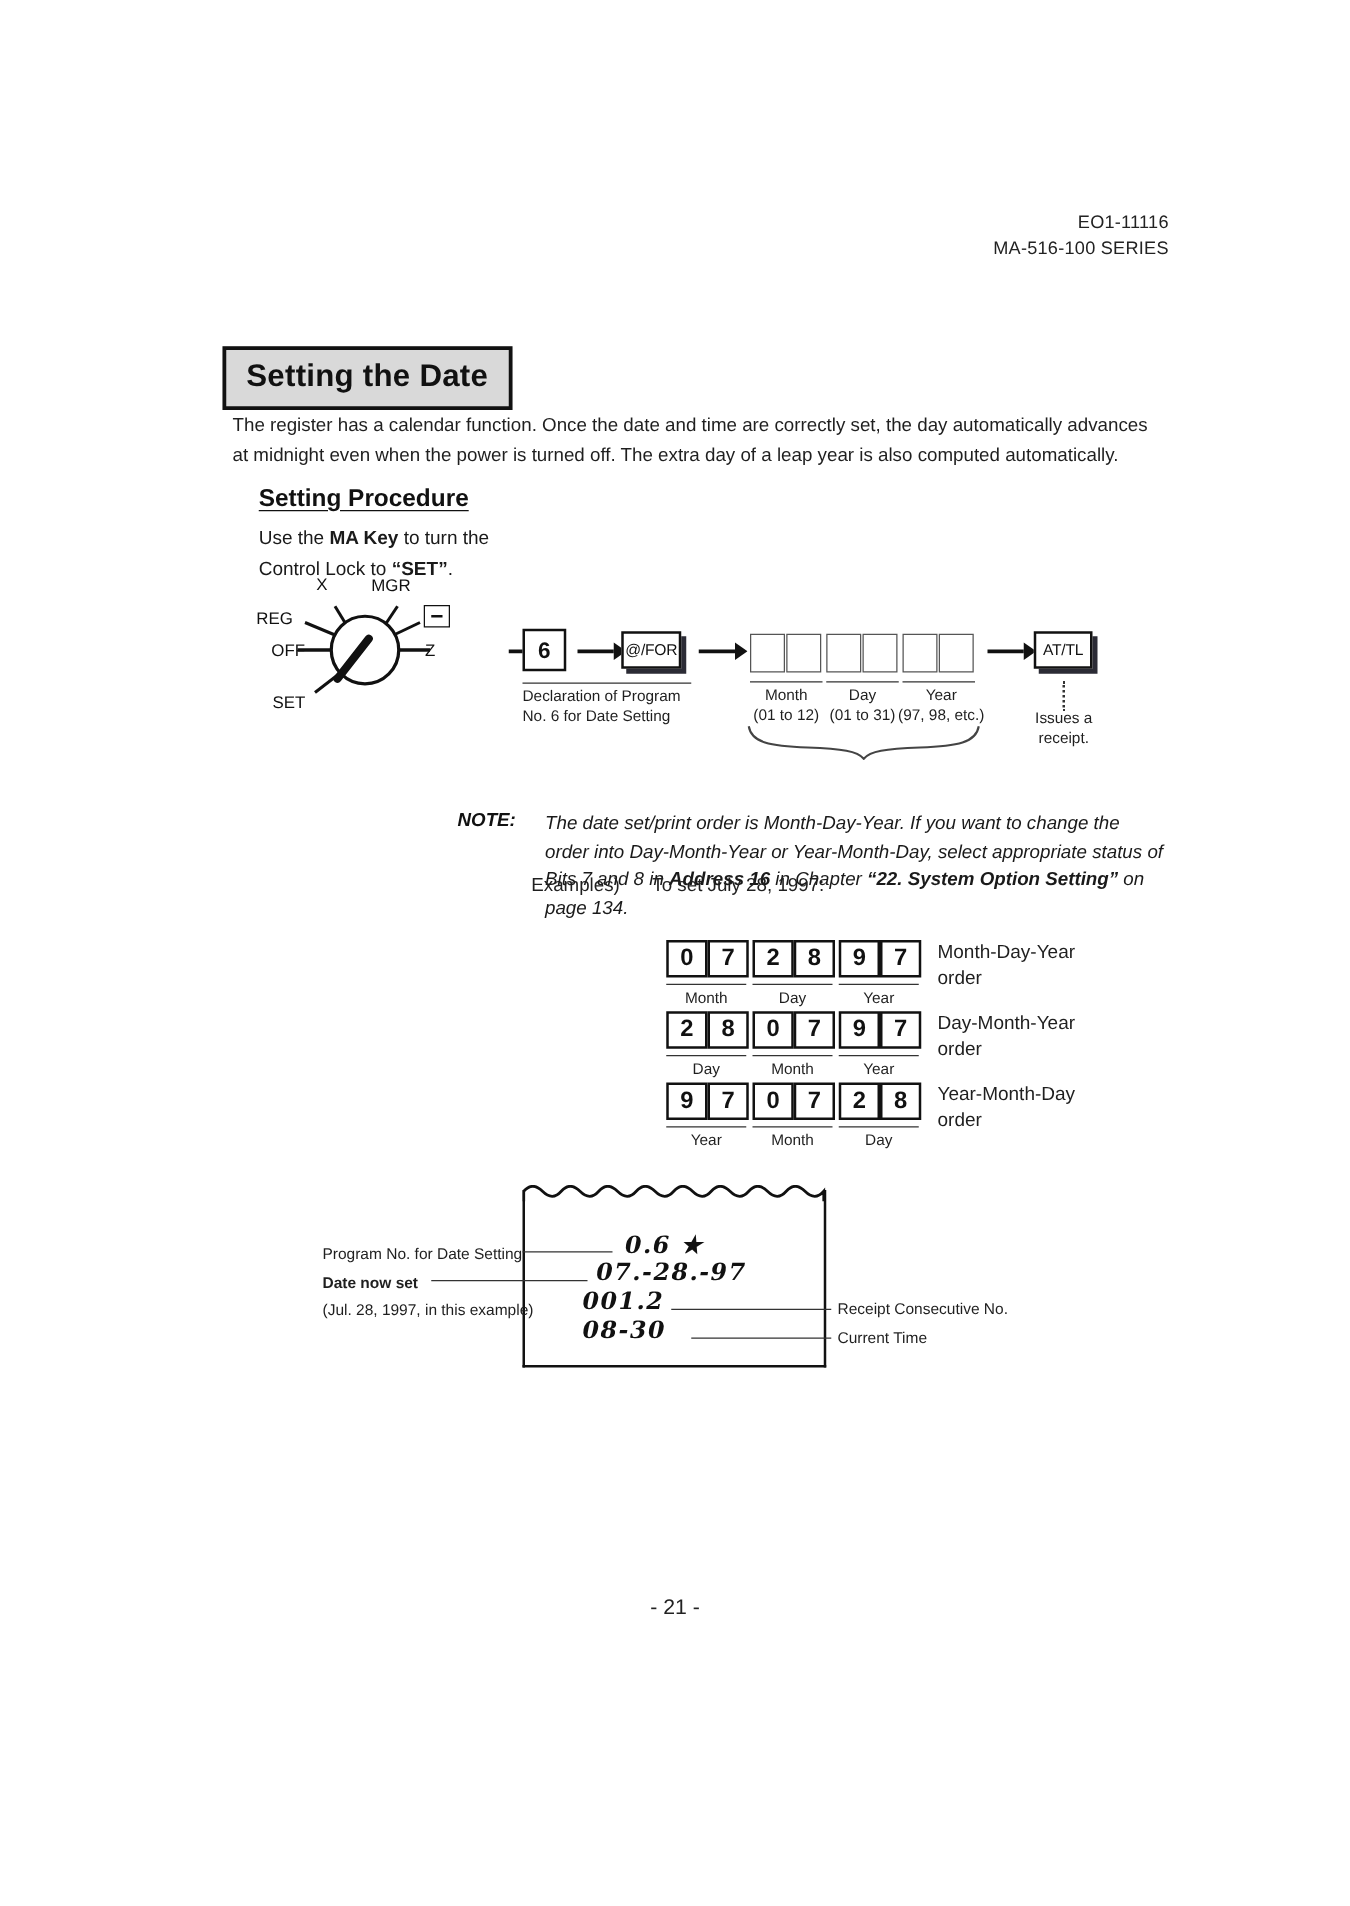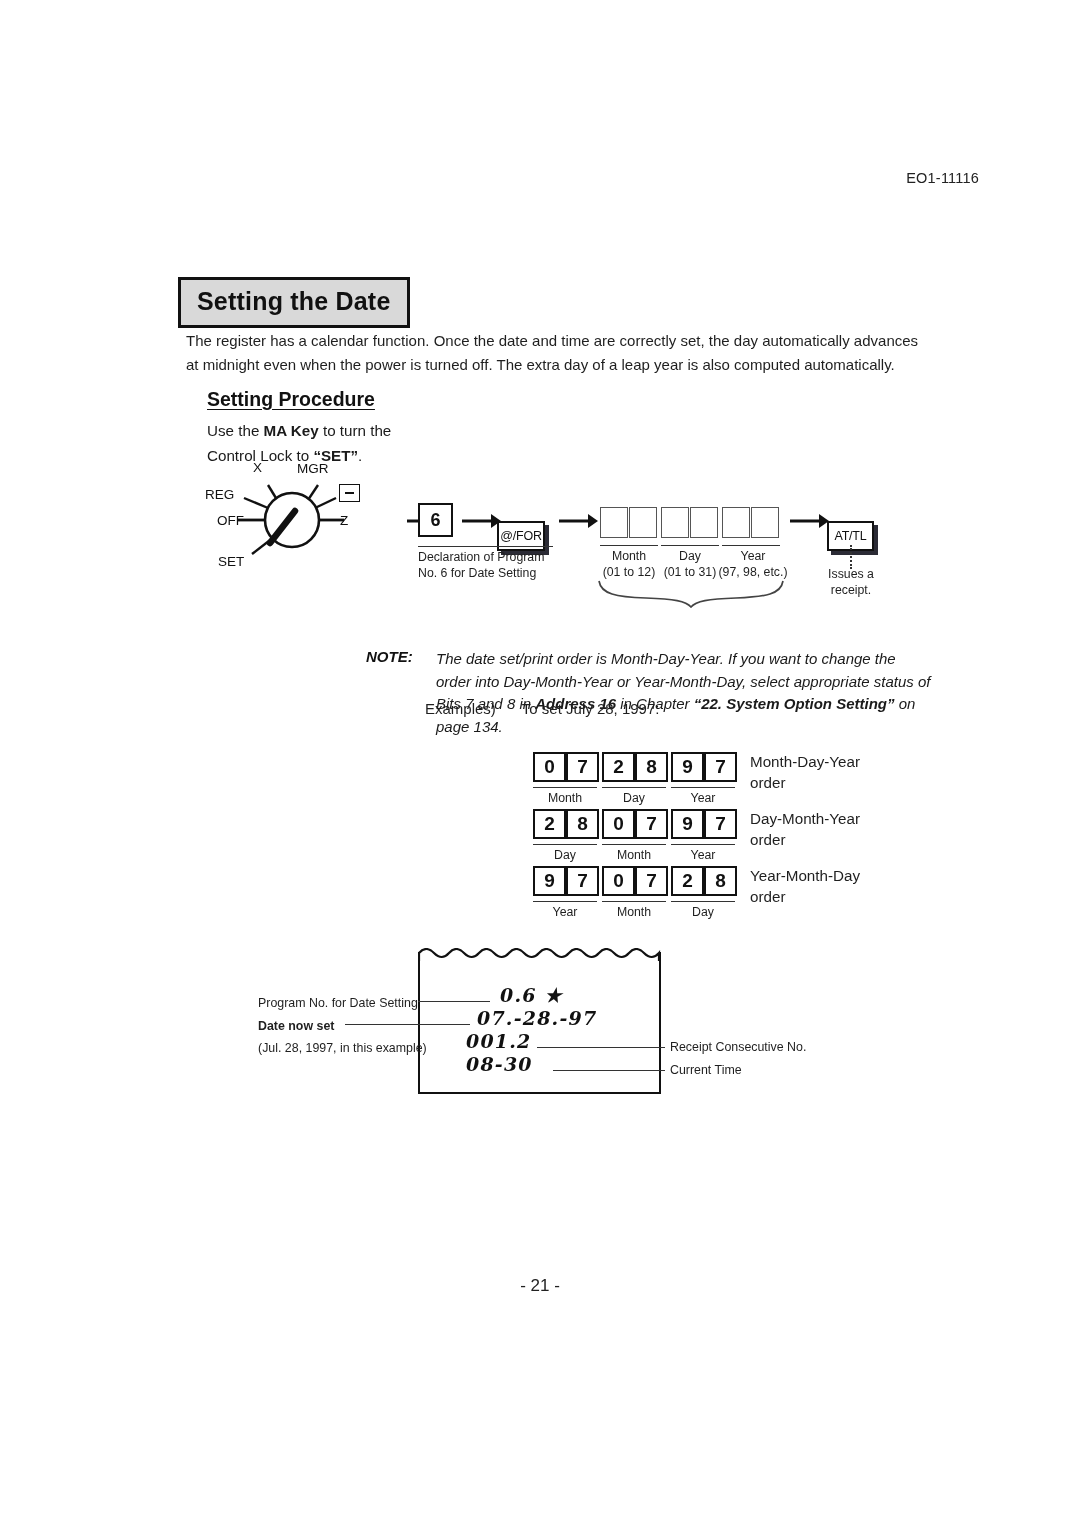--- a/index.html
+++ b/index.html
@@ -20,21 +20,20 @@
   .page-header {
     position: absolute;
     top: 168px;
     left: 0;
     width: 935px;
     text-align: right;
     font-size: 14.5px;
     line-height: 21px;
     letter-spacing: 0.2px;
     color: #222;
-    margin-left: 44px;
   }
 
   
   .title-box {
     position: absolute;
     top: 277px;
     left: 178px;
     background: #d9d9d9;
     border: 3px solid #111;
     padding: 7px 16px 9px 16px;
@@ -128,21 +127,20 @@
     display: flex;
     align-items: center;
     justify-content: center;
     font-size: 18px;
     font-weight: bold;
     color: #111;
     box-sizing: border-box;
   }
   .keybox.shadowed {
     box-shadow: 4px 4px 0 0 #2b2b35;
-    margin-top: 16px;
   }
   .keybox.small-label {
     font-size: 12.5px;
     font-weight: normal;
     letter-spacing: -0.2px;
   }
   .keybox.blank {
     border: 1.6px solid #555;
   }
 
@@ -269,20 +267,21 @@
     text-align: center;
     font-size: 17px;
     color: #222;
   }
 </style>
 </head>
 <body>
 
 <div class="page-header">
   <div>EO1-11116</div>
+  <div>MA-516-100 SERIES</div>
 </div>
 
 <div class="title-box">Setting the Date</div>
 
 <div class="intro">The register has a calendar function. Once the date and time are correctly set, the day automatically advances at midnight even when the power is turned off. The extra day of a leap year is also computed automatically.</div>
 
 <div class="sub-heading">Setting Procedure</div>
 
 <div class="use-ma">
   <span>Use the </span><b>MA Key</b><span> to turn the</span><br>

